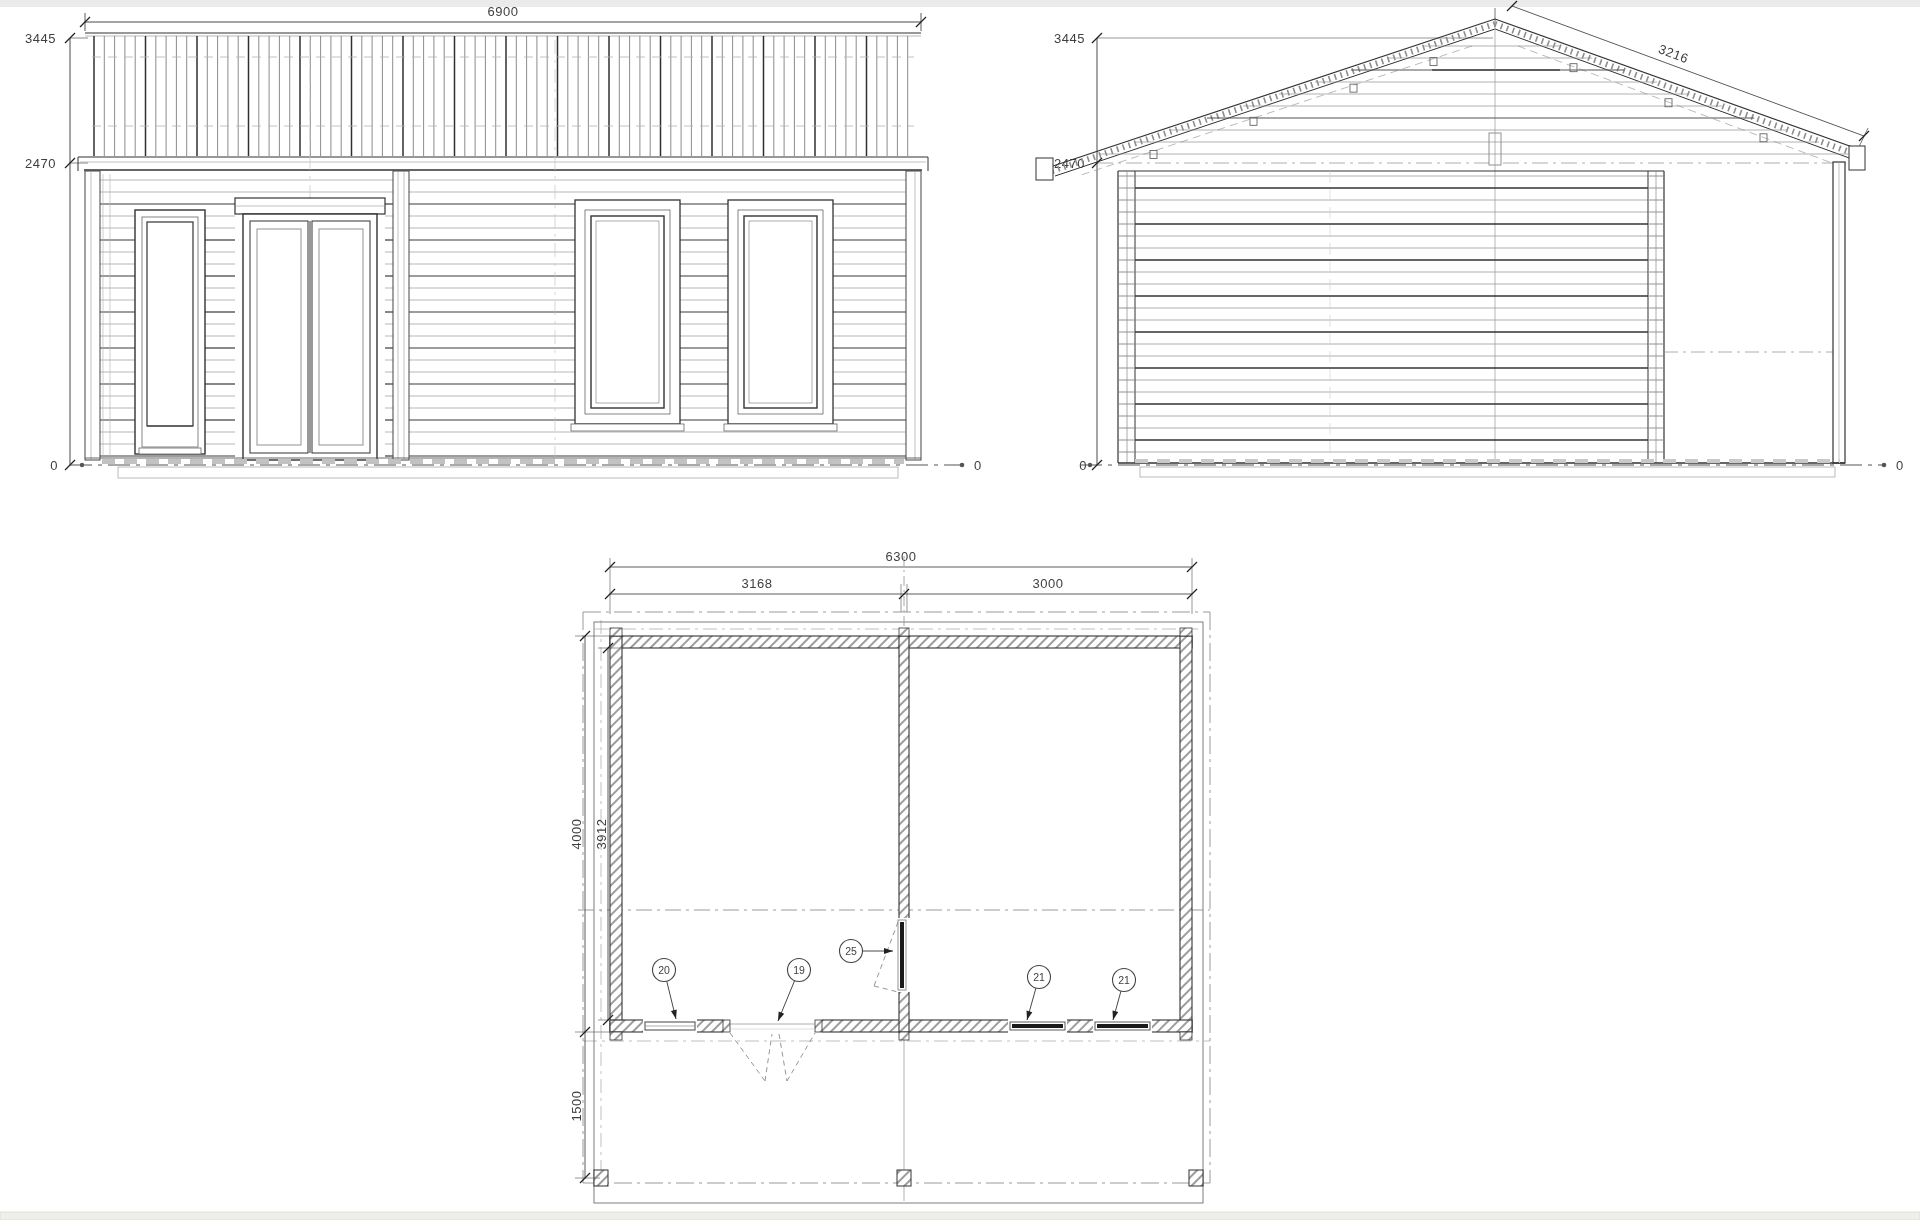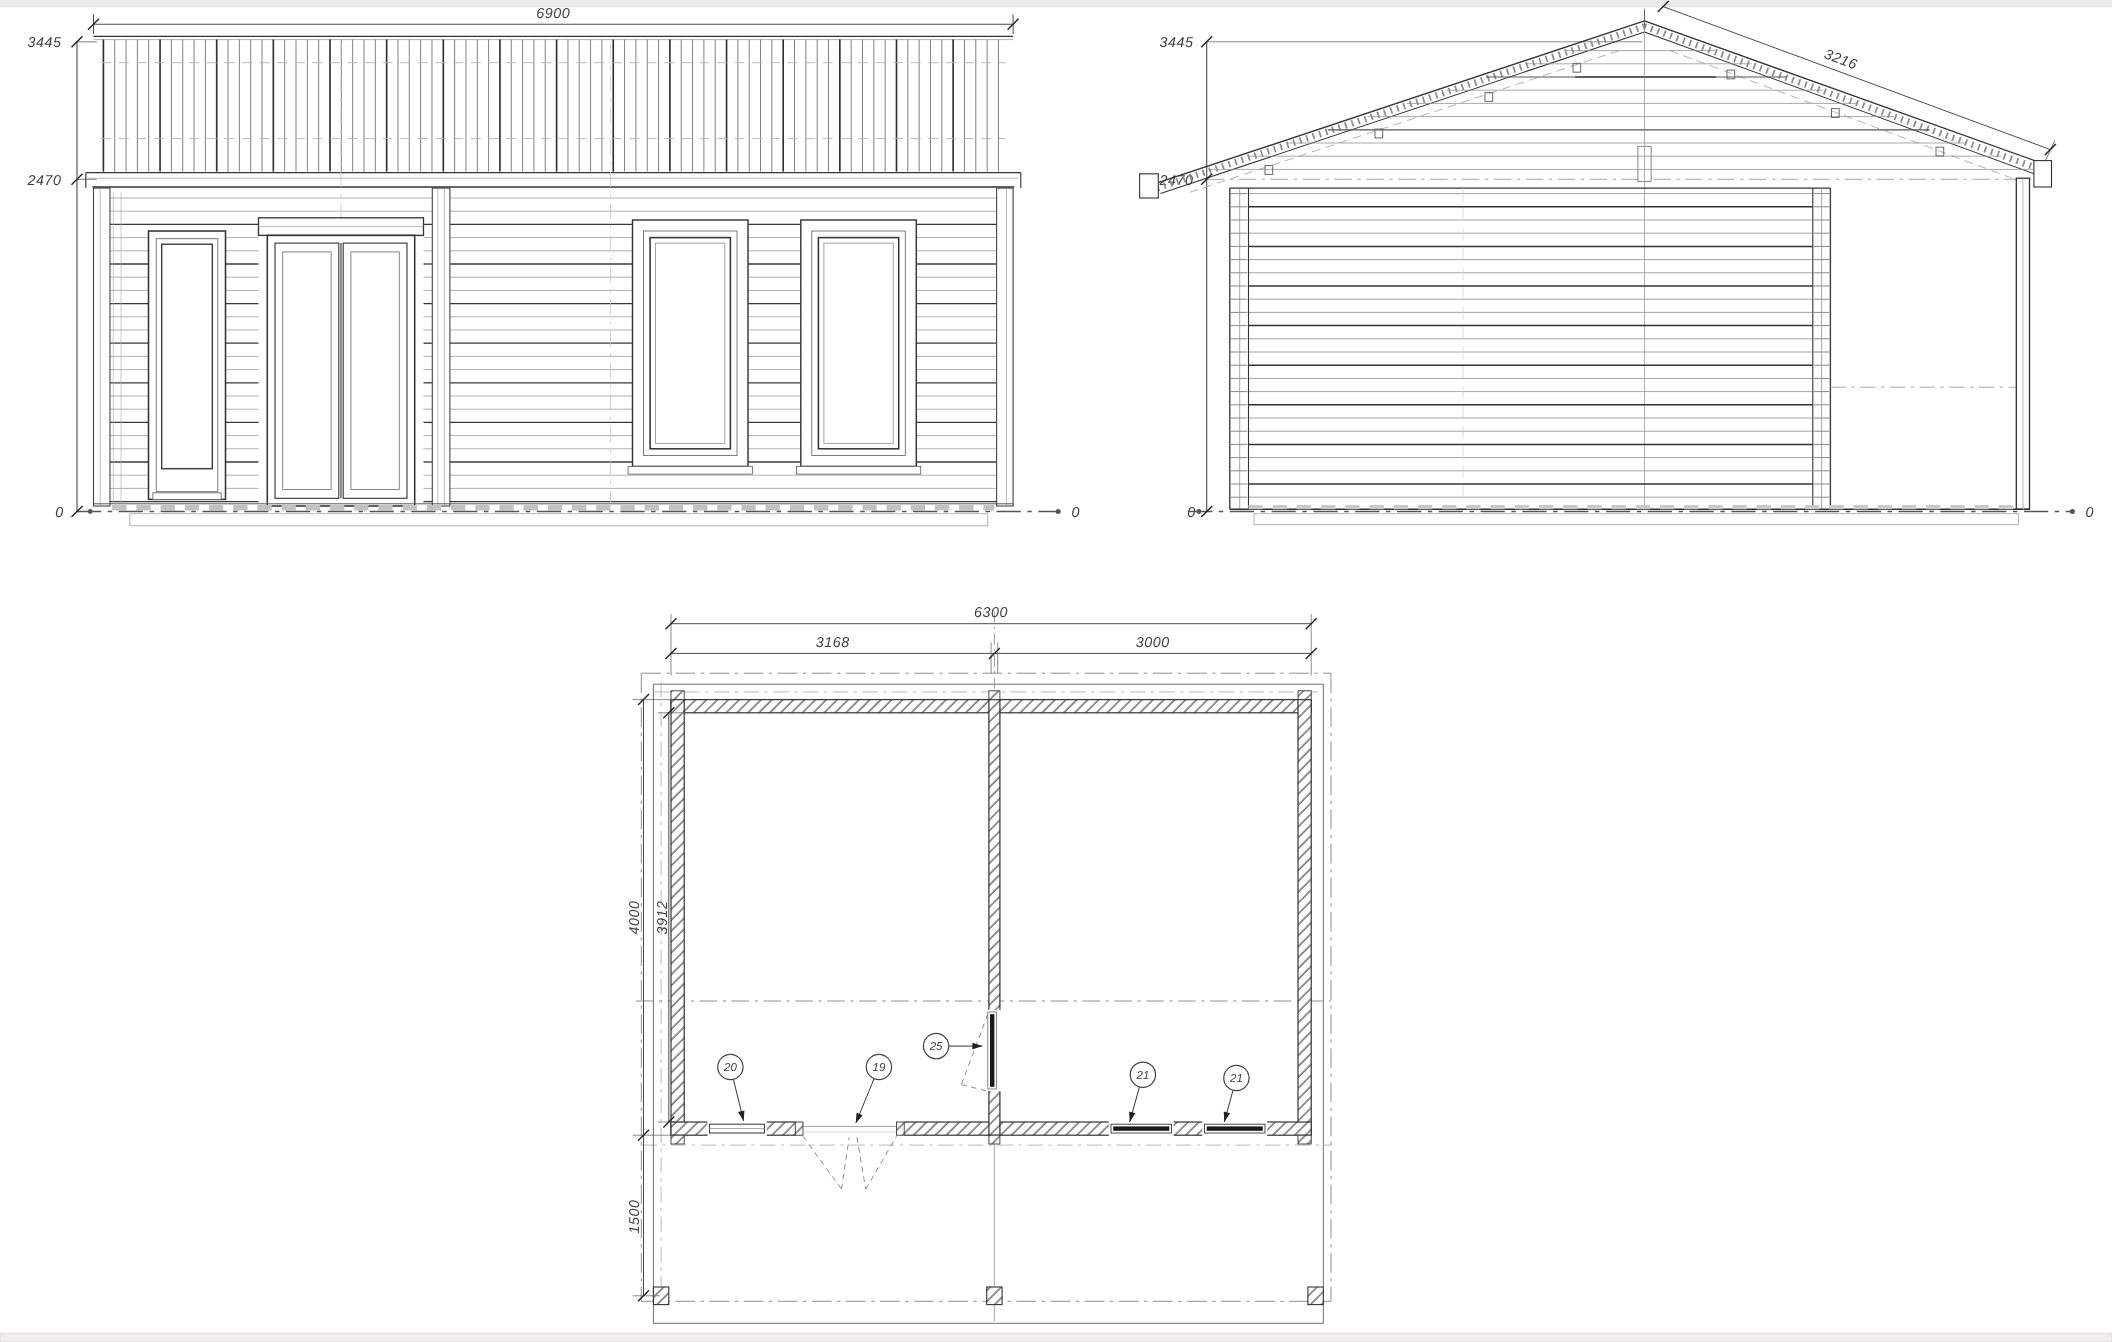--- a/index.html
+++ b/index.html
@@ -1,17 +1,17 @@
 <!DOCTYPE html>
 <html><head>
 <meta charset="utf-8">
 <style>
   html,body{margin:0;padding:0;background:#fff;}
   body{font-family:"Liberation Sans", sans-serif;}
-  #stage{position:relative;width:1920px;height:1220px;background:#ffffff;overflow:hidden;font-style:italic;}
+  #stage{position:relative;width:1920px;height:1220px;background:#ffffff;overflow:hidden;}
   svg{display:block;}
   text{fill:#3f3f3f;font-family:"Liberation Sans", sans-serif;font-size:13px;letter-spacing:.5px;}
   .callout-text{font-size:10.5px;letter-spacing:0;}
 </style>
 </head>
 <body>
 
 <div id="stage">
 <svg width="1920" height="1220" viewBox="0 0 1920 1220">
   <defs>

